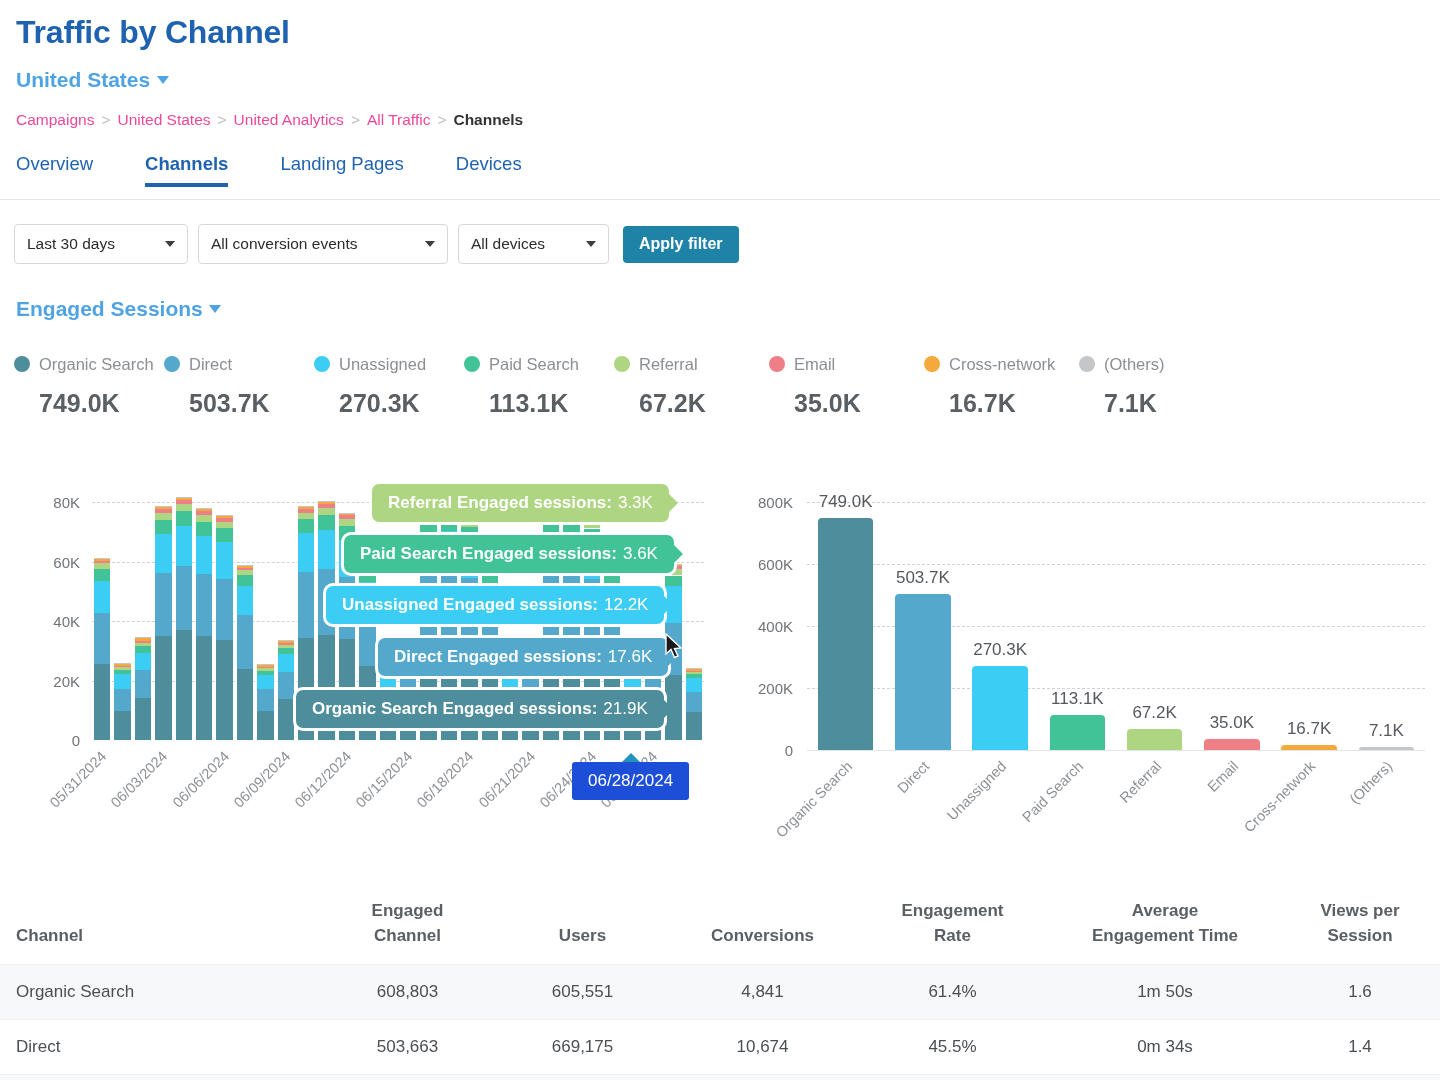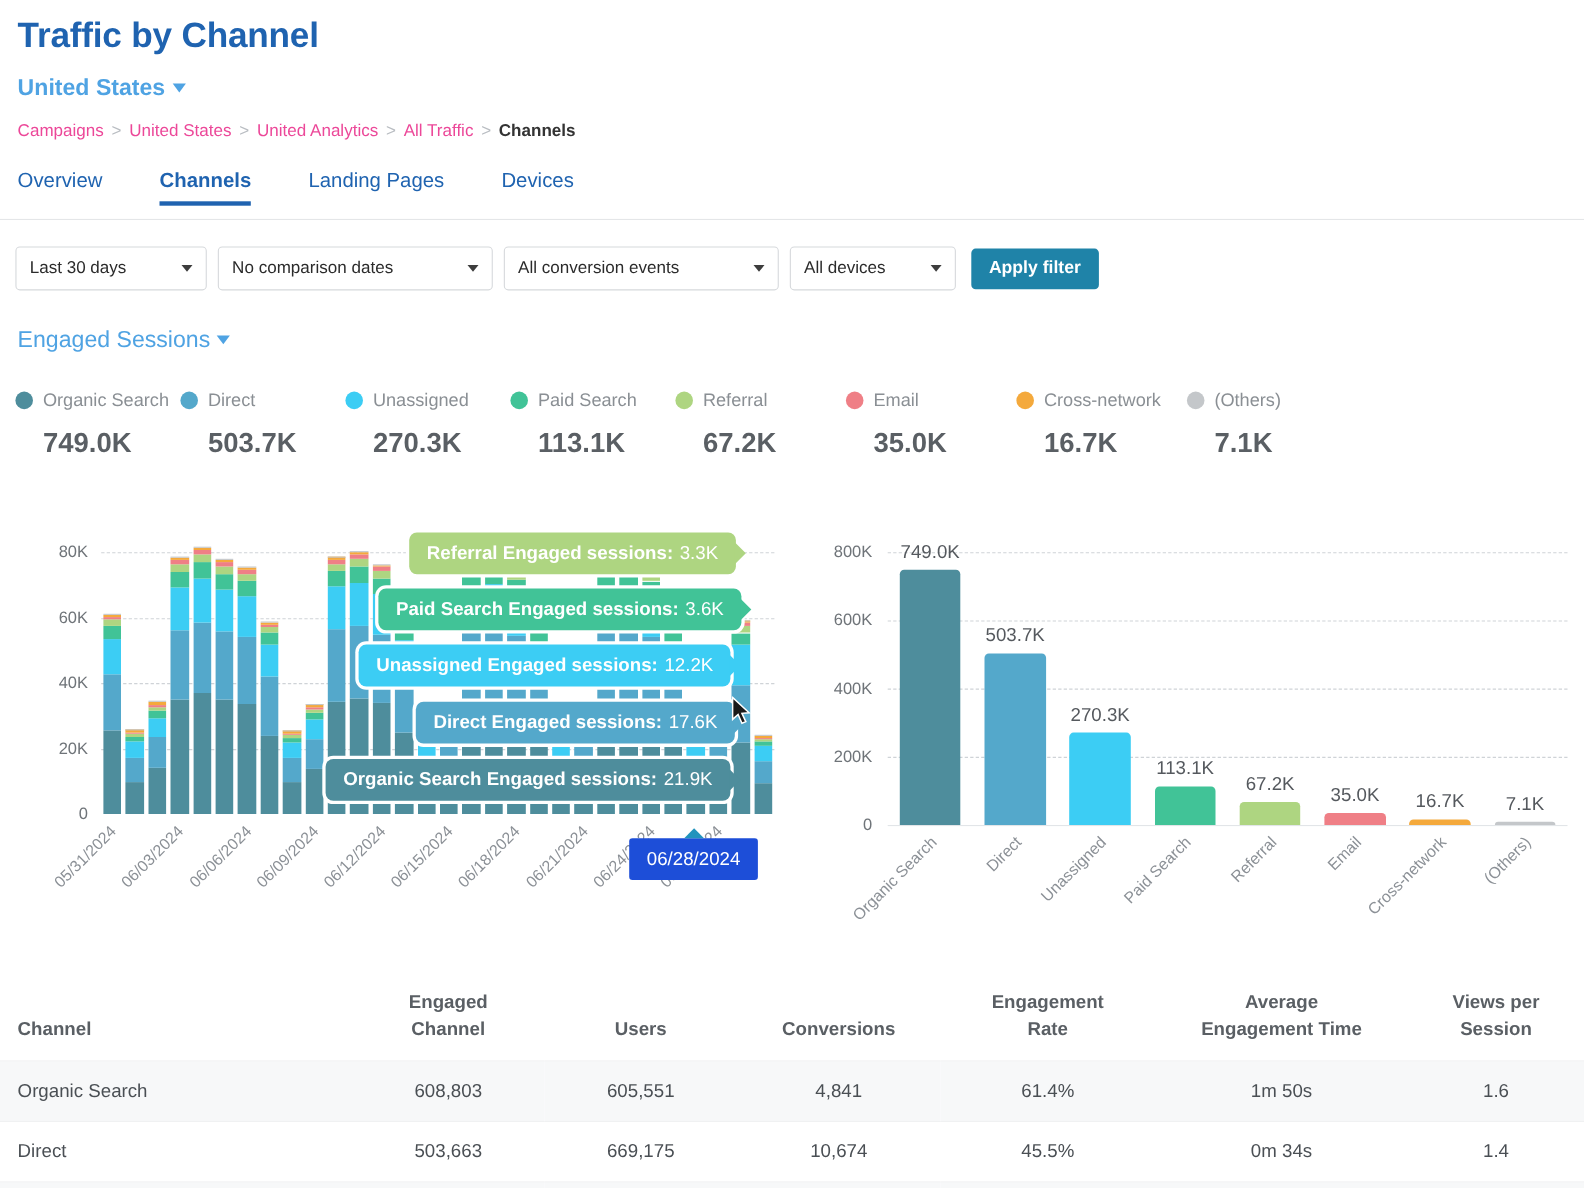--- a/index.html
+++ b/index.html
@@ -75,21 +75,21 @@
   .apply-btn {
     height: 37px; background: #1f83a8; color: #fff; border: none;
     border-radius: 4px; font-size: 16px; font-weight: 700;
     padding: 0 16px; cursor: pointer; font-family: inherit;
     margin-left: 4px;
   }
 
   
   .metric-select {
     position: absolute; left: 16px; top: 297px;
-    font-size: 21px; font-weight: 400; color: #4fa3e3;
+    font-size: 21px; font-weight: 700; color: #4fa3e3;
     display: flex; align-items: center; gap: 6px; cursor: pointer;
   }
 
   
   .legend {
     position: absolute; left: 14px; top: 352px; width: 1412px;
     display: flex;
   }
   .legend-item { width: 150px; }
   .legend-item.wide { width: 155px; }
@@ -210,24 +210,20 @@
   <div class="tabs">
     <div class="tab">Overview</div>
     <div class="tab active">Channels</div>
     <div class="tab">Landing Pages</div>
     <div class="tab">Devices</div>
   </div>
 
   <div class="filterbar">
     <div class="select-box" style="width:174px">
       <span>Last 30 days</span>
-      <span class="caret"></span>
-    </div>
-    <div class="select-box" style="width:250px">
-      <span>No comparison dates</span>
       <span class="caret"></span>
     </div>
     <div class="select-box" style="width:250px">
       <span>All conversion events</span>
       <span class="caret"></span>
     </div>
     <div class="select-box" style="width:151px">
       <span>All devices</span>
       <span class="caret"></span>
     </div>

